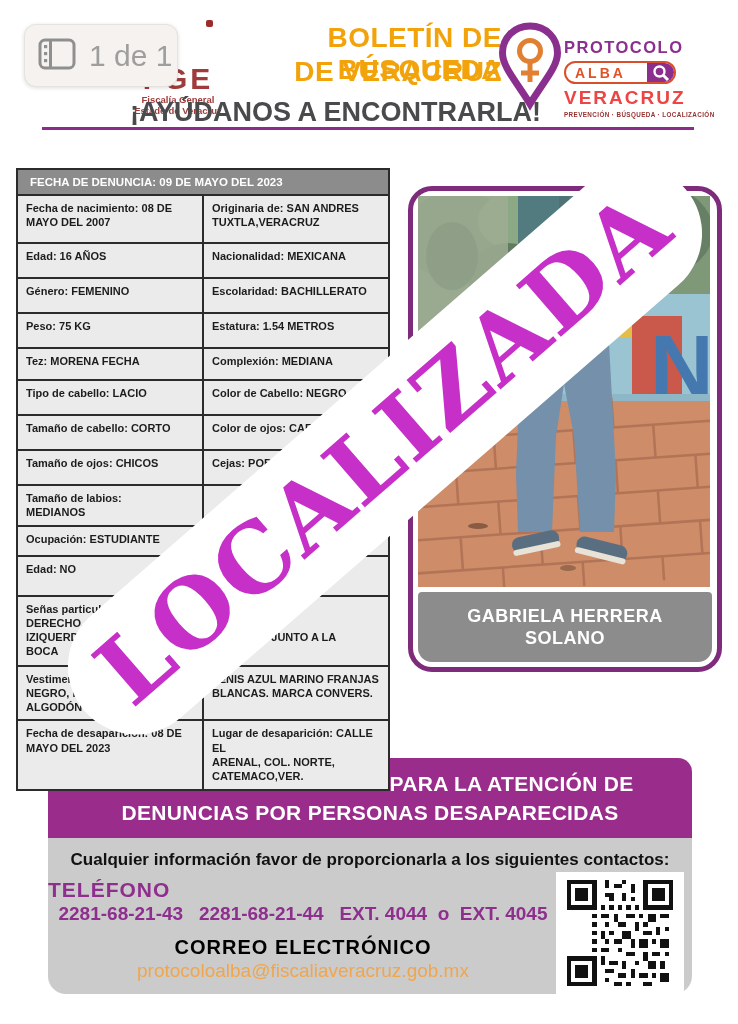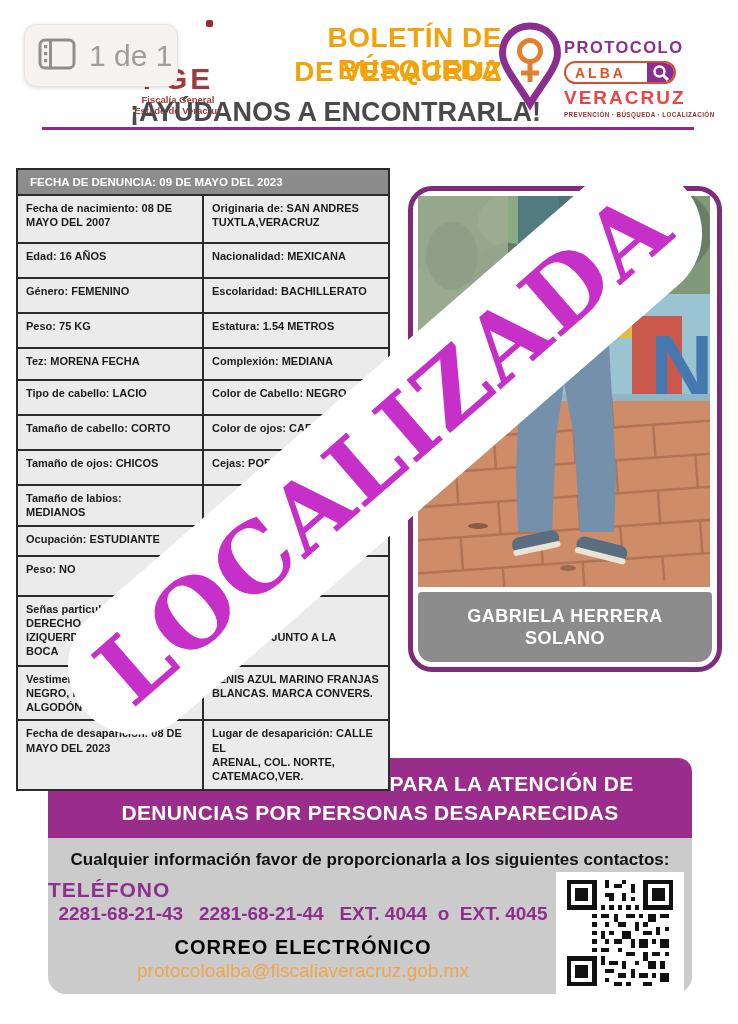--- a/index.html
+++ b/index.html
@@ -175,21 +175,21 @@
     <div class="trow rh33">
       <div class="tcell l">Tamaño de labios:
 MEDIANOS</div>
       <div class="tcell r"></div>
     </div>
     <div class="trow rh30">
       <div class="tcell l">Ocupación: ESTUDIANTE</div>
       <div class="tcell r"></div>
     </div>
     <div class="trow rh40">
-      <div class="tcell l">Peso: NO</div>
+      <div class="tcell l">Edad: NO</div>
       <div class="tcell r"></div>
     </div>
     <div class="trow rh70">
       <div class="tcell m">Señas particulares: CICATRIZ DEBAJO DEL OJO
 DERECHO, LUNAR DE LUNA EN BRAZO
 IZIQUERDO Y EN BRAZO DERECHO, OYUELO JUNTO A LA
 BOCA</div>
     </div>
     <div class="trow rh45">
       <div class="tcell l">Vestimenta: SUETER COLOR

